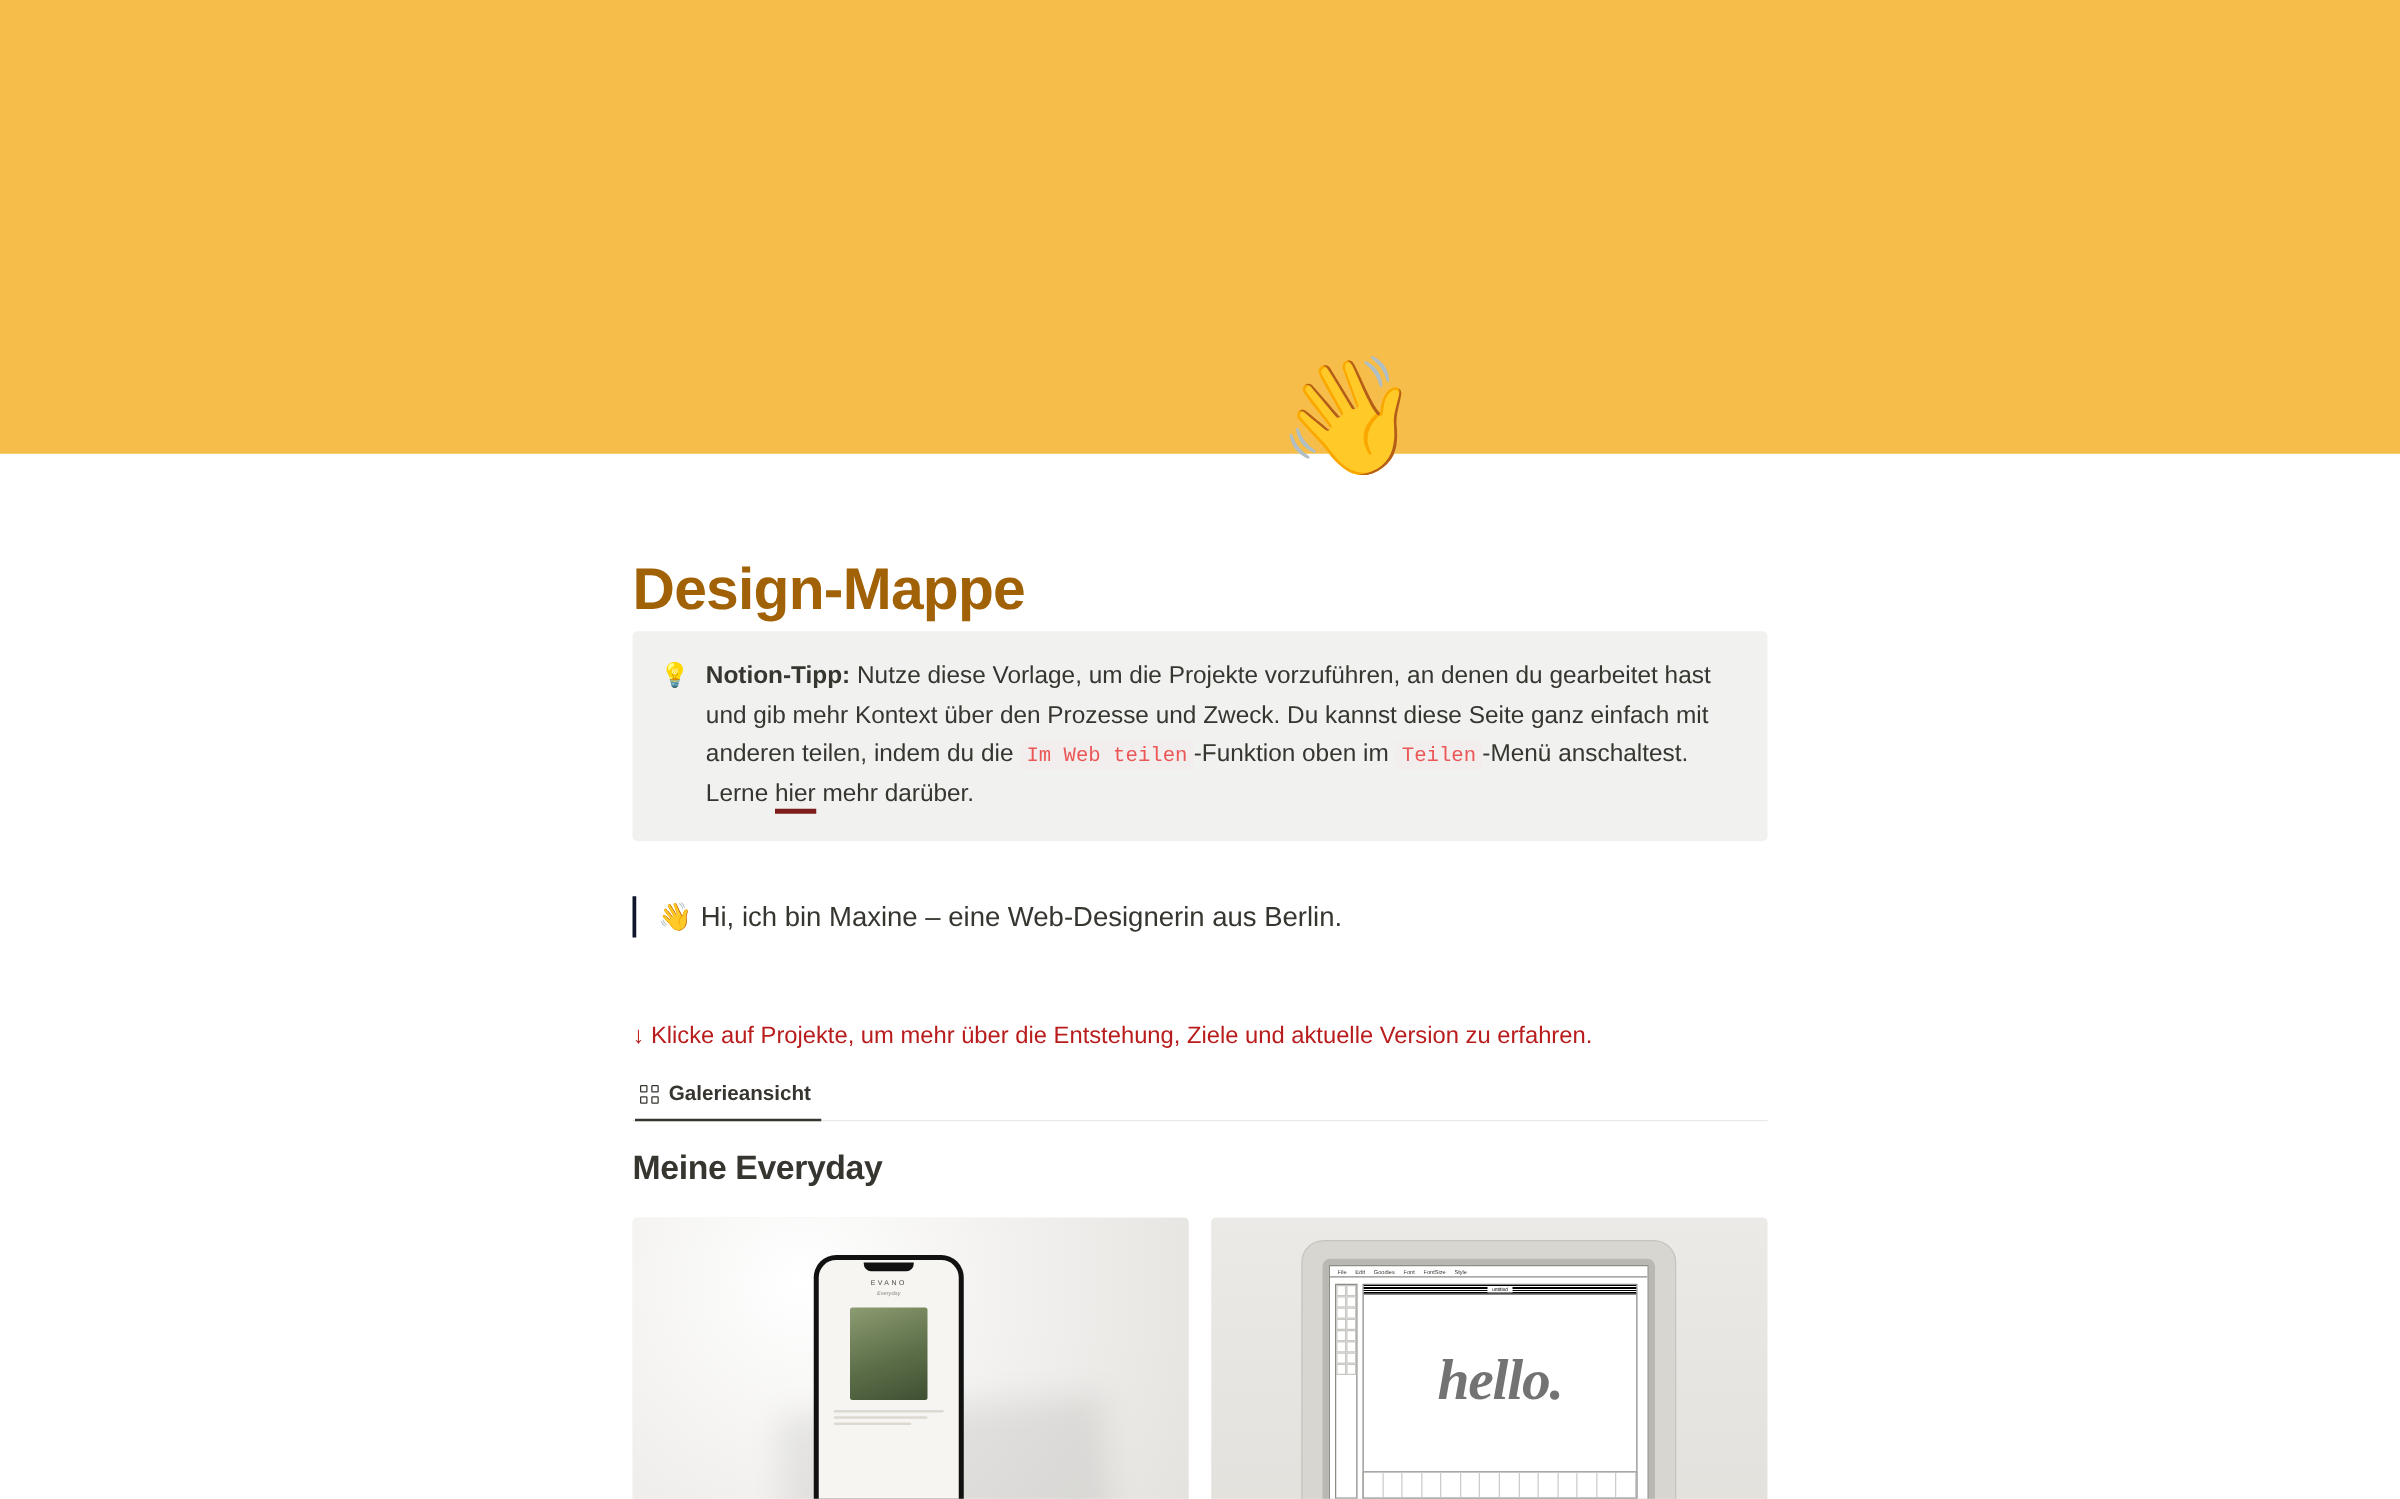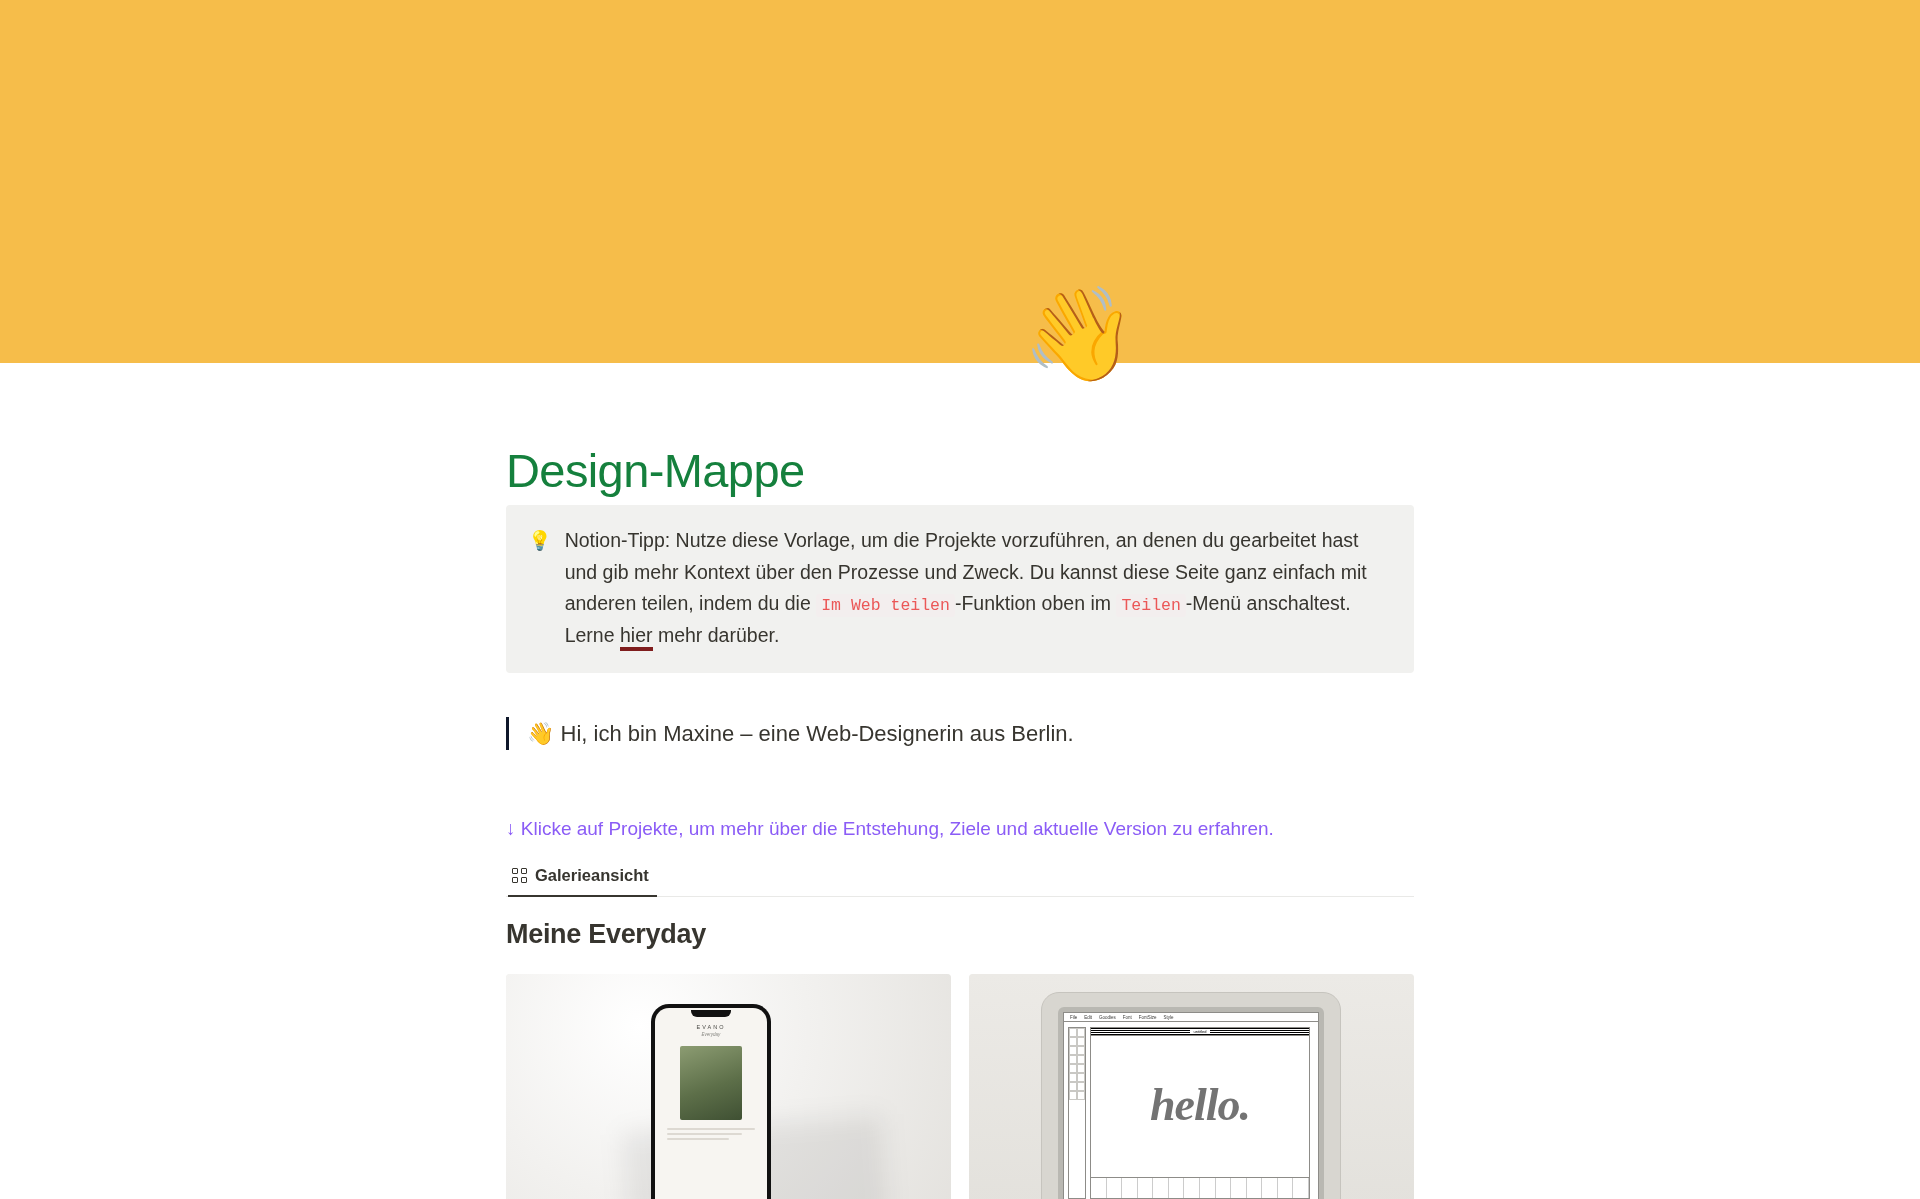--- a/index.html
+++ b/index.html
@@ -51,23 +51,23 @@
     line-height: 1;
     user-select: none;
   }
 
   .page-title {
     position: absolute;
     top: 425px;
     left: 0;
     width: 100%;
     font-size: 47px;
-    font-weight: normal;
+    font-weight: bold;
     letter-spacing: -0.6px;
-    color: #15803d;
+    color: #a16207;
     line-height: 1.1;
     margin-top: 20px;
   }
 
   
   .callout {
     position: absolute;
     top: 505px;
     left: 0;
     width: 908px;
@@ -83,21 +83,21 @@
     line-height: 1.55;
     flex: 0 0 auto;
     padding-top: 1px;
   }
   .callout-text {
     font-size: 19.5px;
     line-height: 1.62;
     color: #37352f;
     flex: 1 1 auto;
   }
-  .callout-text b { font-weight: normal; }
+  .callout-text b { font-weight: bold; }
 
   code.inline {
     font-family: "Liberation Mono", monospace;
     font-size: 16.5px;
     background: #f3eeee;
     color: #eb5757;
     border-radius: 3px;
     padding: 2px 5px;
     white-space: nowrap;
   }
@@ -122,21 +122,21 @@
   }
 
   
   .hint {
     position: absolute;
     top: 815px;
     left: 0;
     width: 908px;
     font-size: 19px;
     line-height: 1.5;
-    color: #8b5cf6;
+    color: #b91c1c;
   }
 
   
   .db {
     position: absolute;
     top: 855px;
     left: 0;
     width: 908px;
   }
   .db-tabs {

